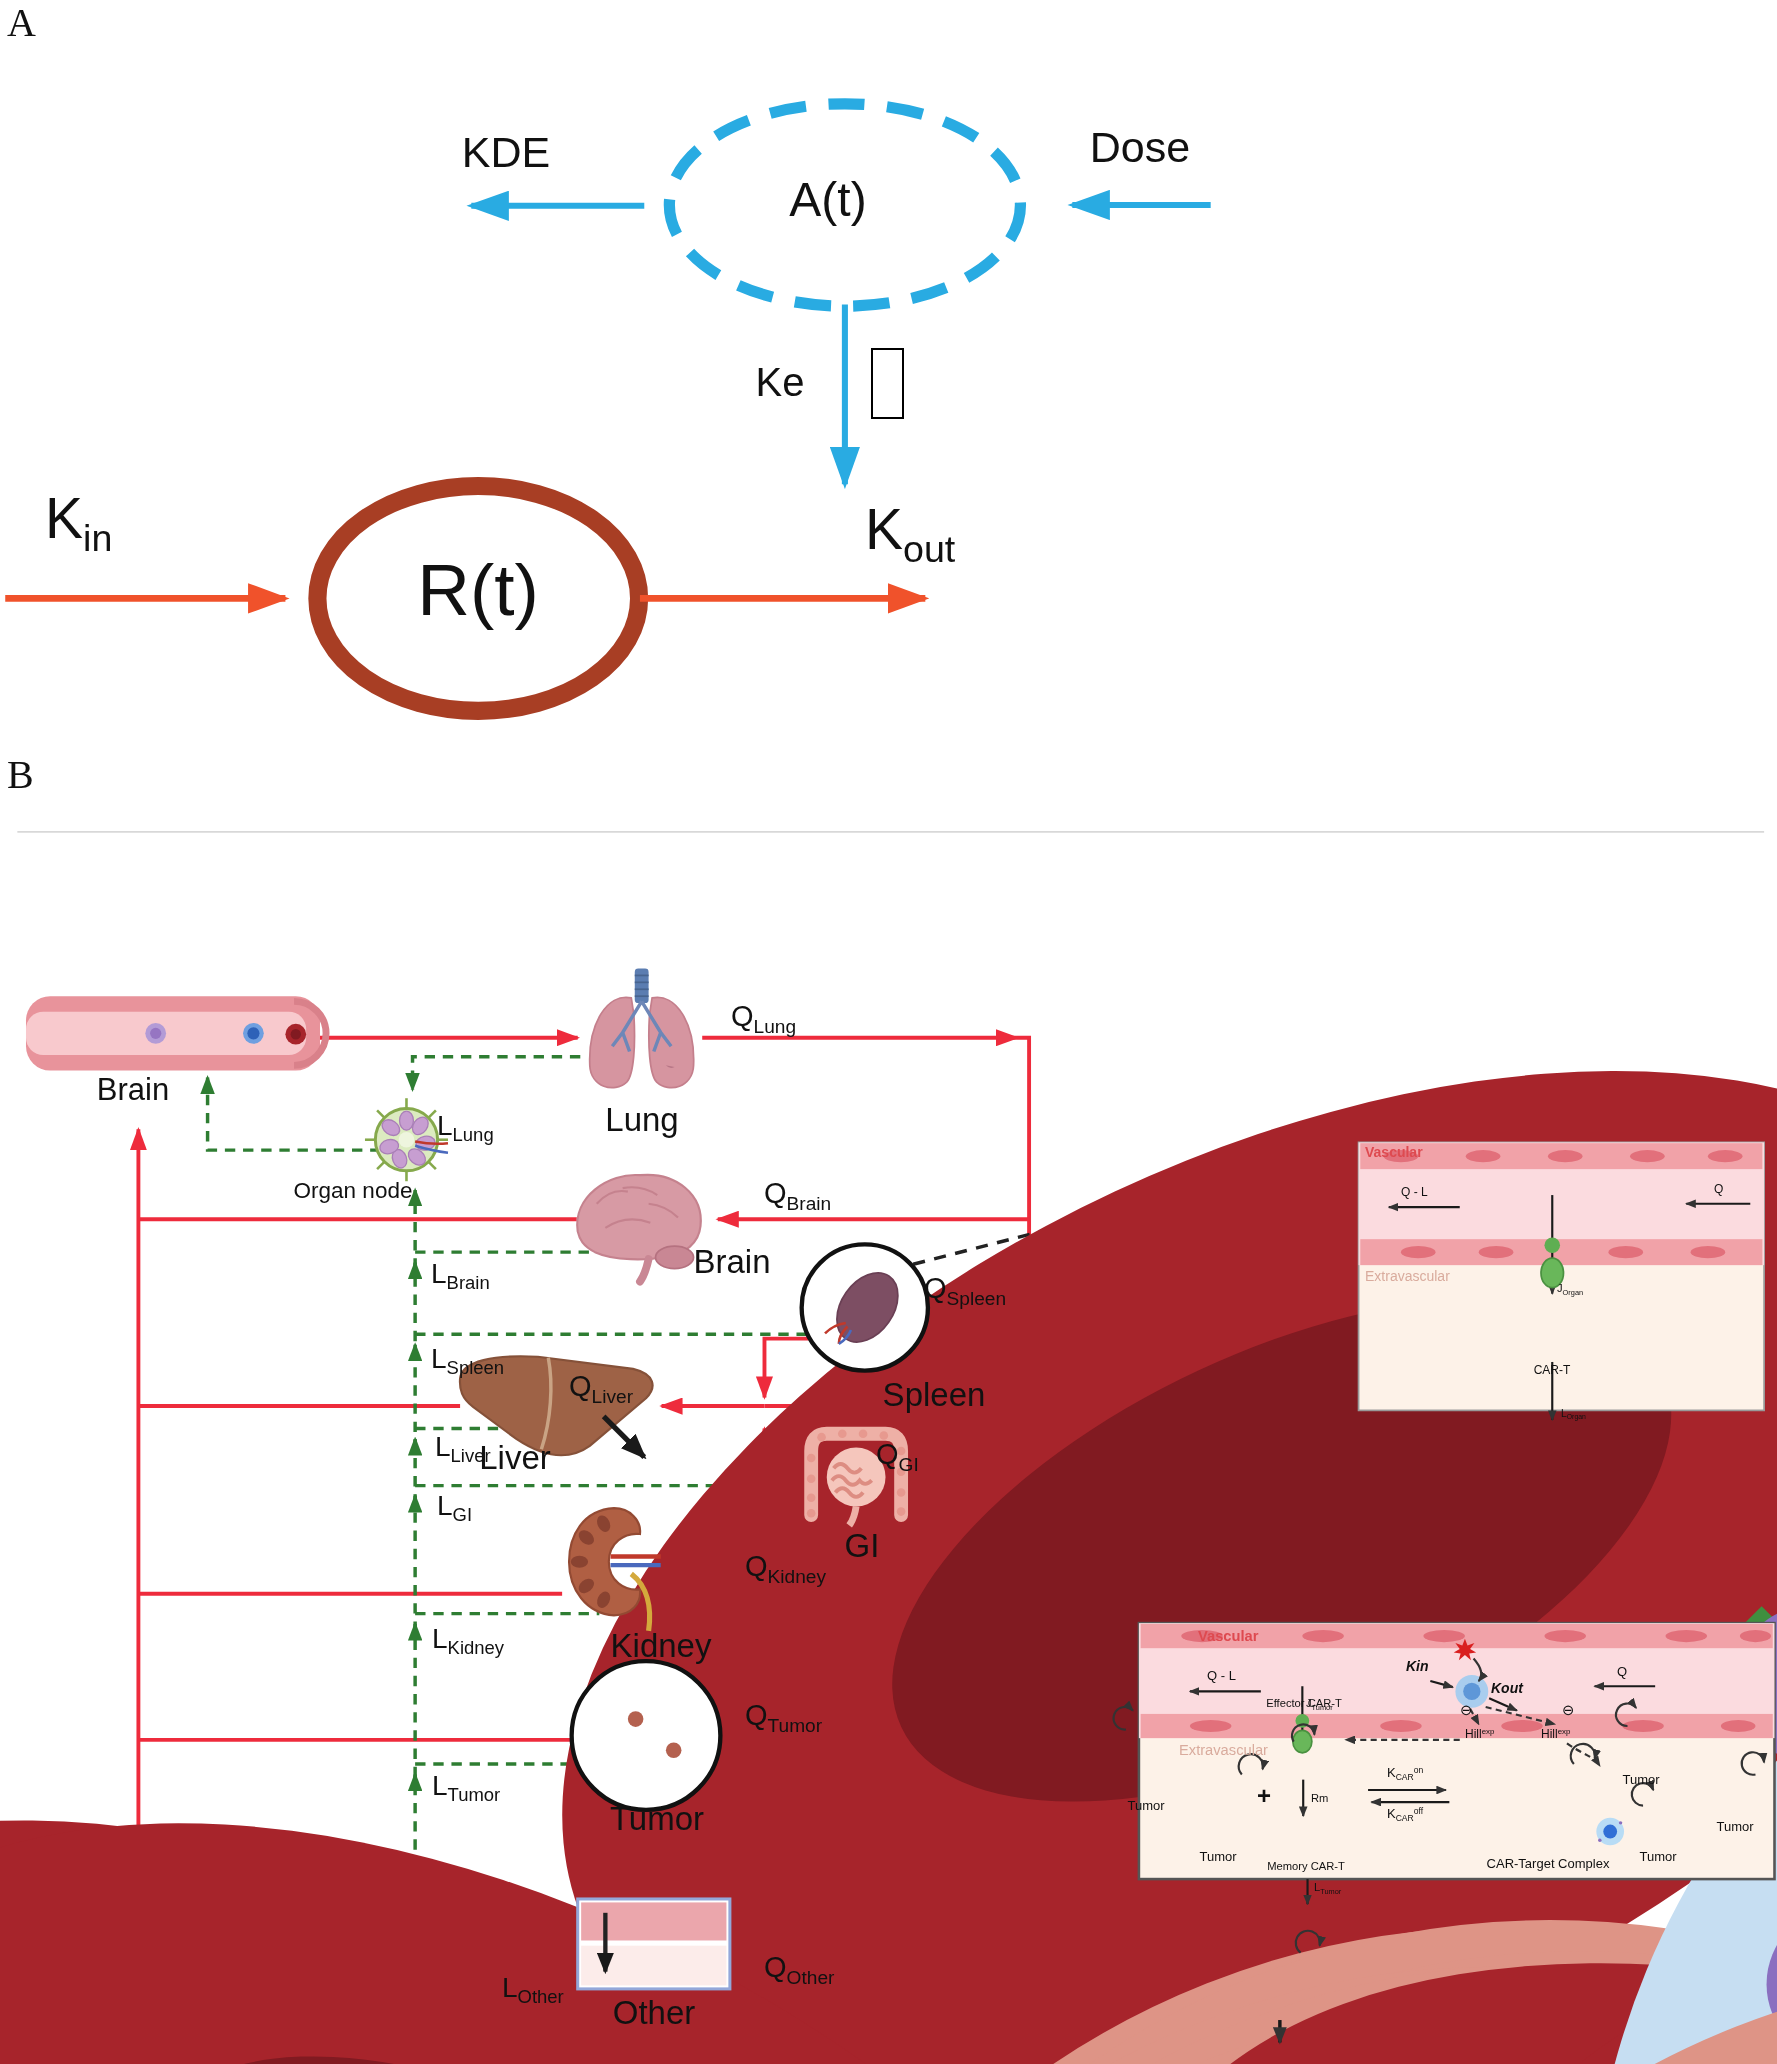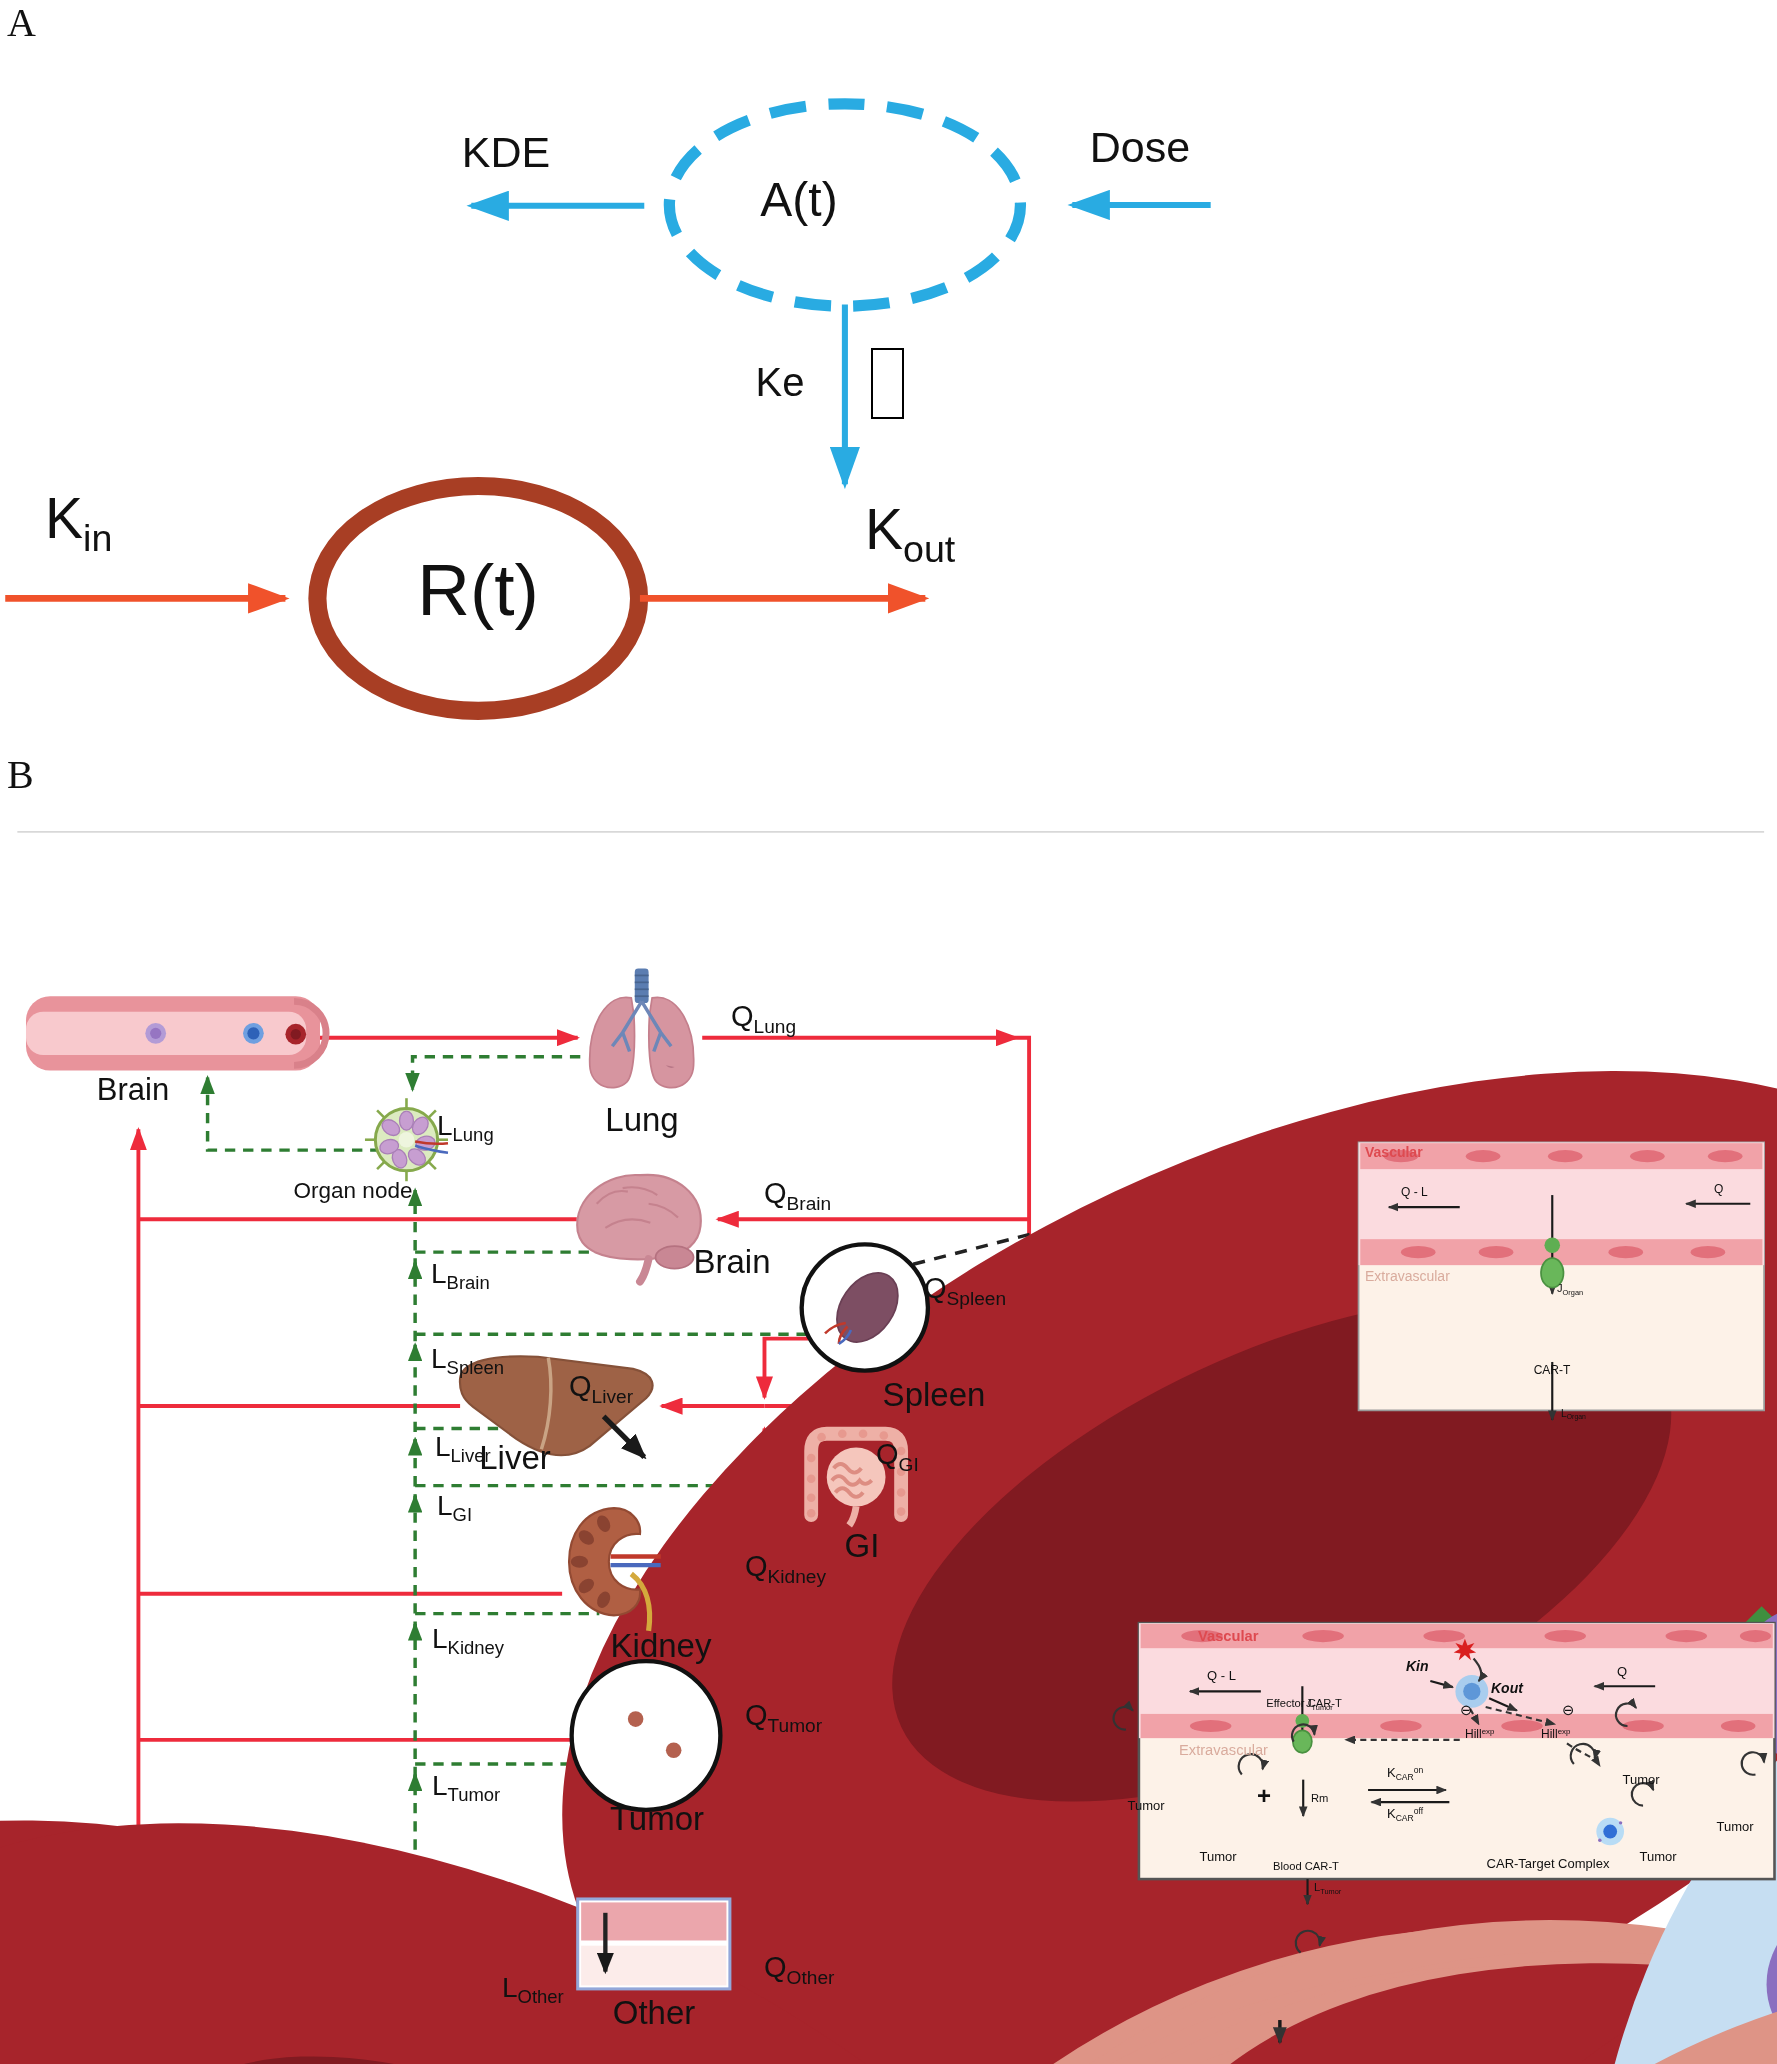--- a/index.html
+++ b/index.html
@@ -481,21 +481,21 @@
 
 <g>
   <use href="#dtum" x="1480" y="2288"></use>
   <path d="M 1504,2258 a 14,14 0 1 1 22,-8" stroke="#333" stroke-width="2.5" fill="none" marker-end="url(#mS)"></path>
   <path d="M 1480,2336 V 2362" stroke="#1a1a1a" stroke-width="4" fill="none" marker-end="url(#mS)"></path>
   <use href="#apop" x="1480" y="2372"></use>
 </g>
 </svg>
 
 <div class="lbl serif f46" style="left:7px;top:1.7px">A</div>
-<div class="lbl f56 ctr" style="left:799px;top:175px">A(t)</div>
+<div class="lbl f56 ctr" style="left:828px;top:175px">A(t)</div>
 <div class="lbl f50 ctr" style="left:506px;top:130px">KDE</div>
 <div class="lbl f50 ctr" style="left:1140px;top:125px">Dose</div>
 <div class="lbl f46 ctr" style="left:780px;top:361px">Ke</div>
 <span class="tofu"></span>
 <div class="lbl f66" style="left:865px;top:500px"><span>K</span><sub>out</sub></div>
 <div class="lbl f66" style="left:45px;top:489px"><span>K</span><sub>in</sub></div>
 <div class="lbl f84 ctr" style="left:478px;top:552px">R(t)</div>
 
 <div class="lbl serif f46" style="left:7px;top:754px">B</div>
 <div class="lbl f36 ctr" style="left:133px;top:1074px">Brain</div>
@@ -543,21 +543,21 @@
 <div class="lbl f16 bi" style="left:1406px;top:1659px">Kin</div>
 <div class="lbl f16 bi" style="left:1491px;top:1681px">Kout</div>
 <div class="lbl f13" style="left:1306px;top:1698px"><span>J</span><sub>Tumor</sub></div>
 <div class="lbl f17" style="left:1460px;top:1703px">⊖</div>
 <div class="lbl f17" style="left:1562px;top:1703px">⊖</div>
 <div class="lbl f14" style="left:1465px;top:1728px"><span>Hill</span><sup>exp</sup></div>
 <div class="lbl f14" style="left:1541px;top:1728px"><span>Hill</span><sup>exp</sup></div>
 <div class="lbl f13 ctr" style="left:1304px;top:1698px">Effector CAR-T</div>
 <div class="lbl f28 b" style="left:1257px;top:1783px">+</div>
 <div class="lbl f13" style="left:1311px;top:1793px">Rm</div>
-<div class="lbl f13 ctr" style="left:1306px;top:1861px">Blood CAR-T</div>
+<div class="lbl f13 ctr" style="left:1306px;top:1861px">Memory CAR-T</div>
 <div class="lbl f15" style="left:1387px;top:1766px"><span>K</span><sub>CAR</sub><sup>on</sup></div>
 <div class="lbl f15" style="left:1387px;top:1807px"><span>K</span><sub>CAR</sub><sup>off</sup></div>
 <div class="lbl f15 ctr" style="left:1548px;top:1857px">CAR-Target Complex</div>
 <div class="lbl f15 ctr" style="left:1146px;top:1799px">Tumor</div>
 <div class="lbl f15 ctr" style="left:1218px;top:1850px">Tumor</div>
 <div class="lbl f15 ctr" style="left:1641px;top:1773px">Tumor</div>
 <div class="lbl f15 ctr" style="left:1735px;top:1820px">Tumor</div>
 <div class="lbl f15 ctr" style="left:1658px;top:1850px">Tumor</div>
 <div class="lbl f13" style="left:1314px;top:1882px"><span>L</span><sub>Tumor</sub></div>
 

